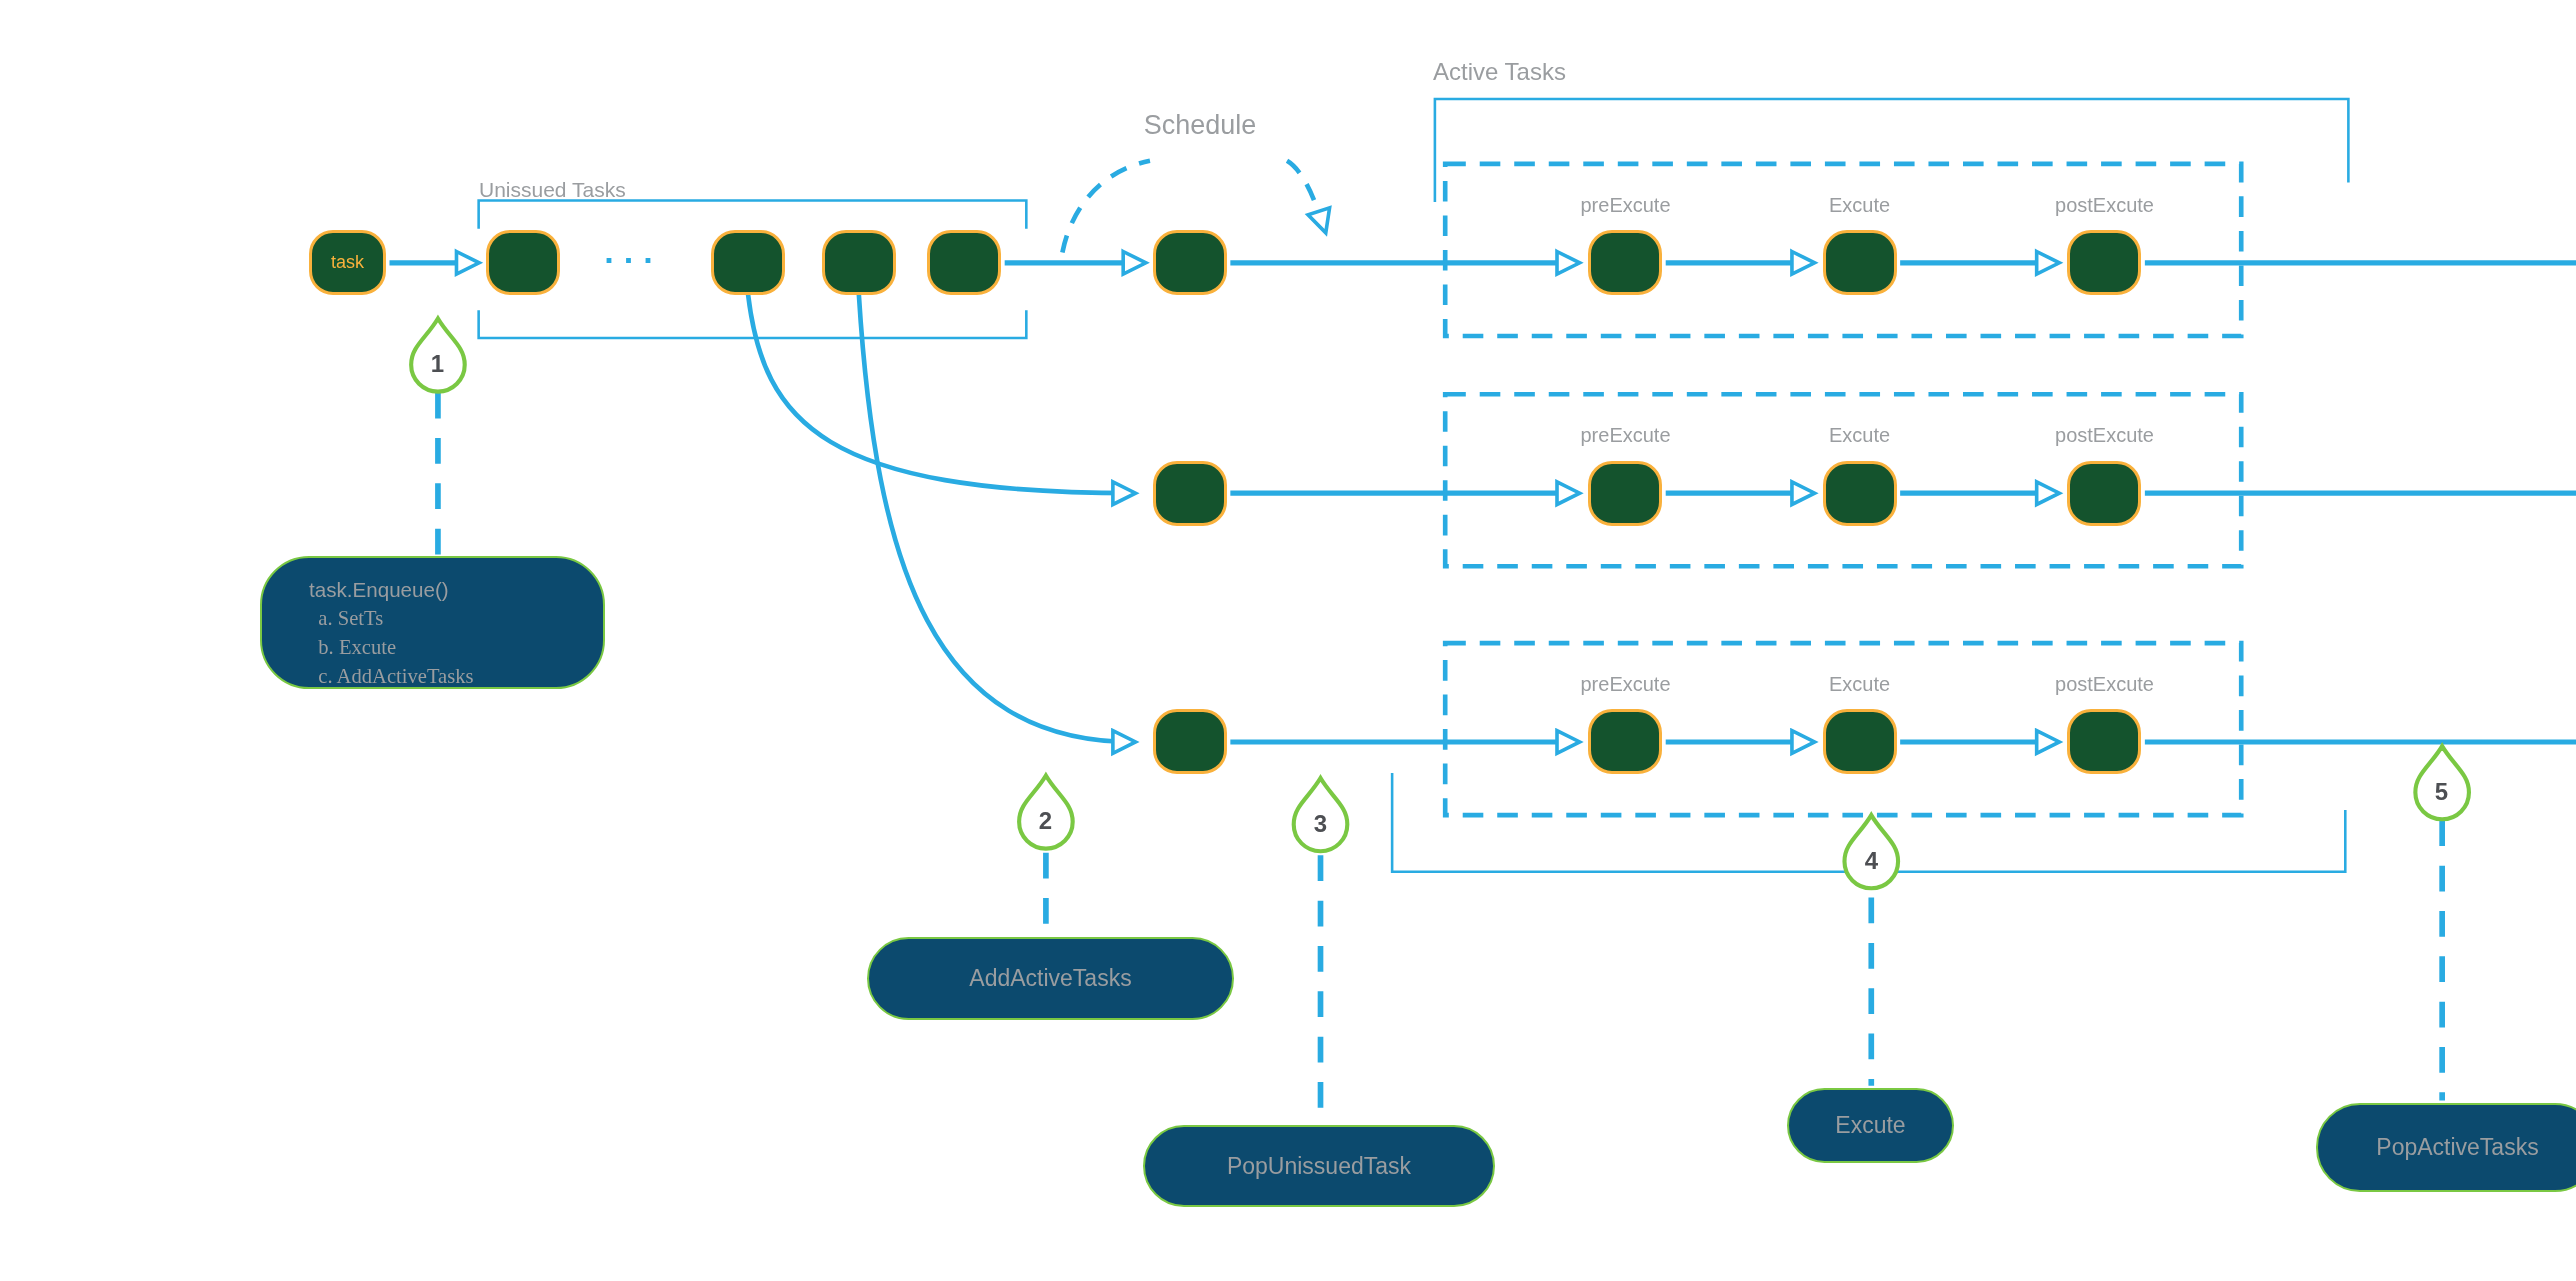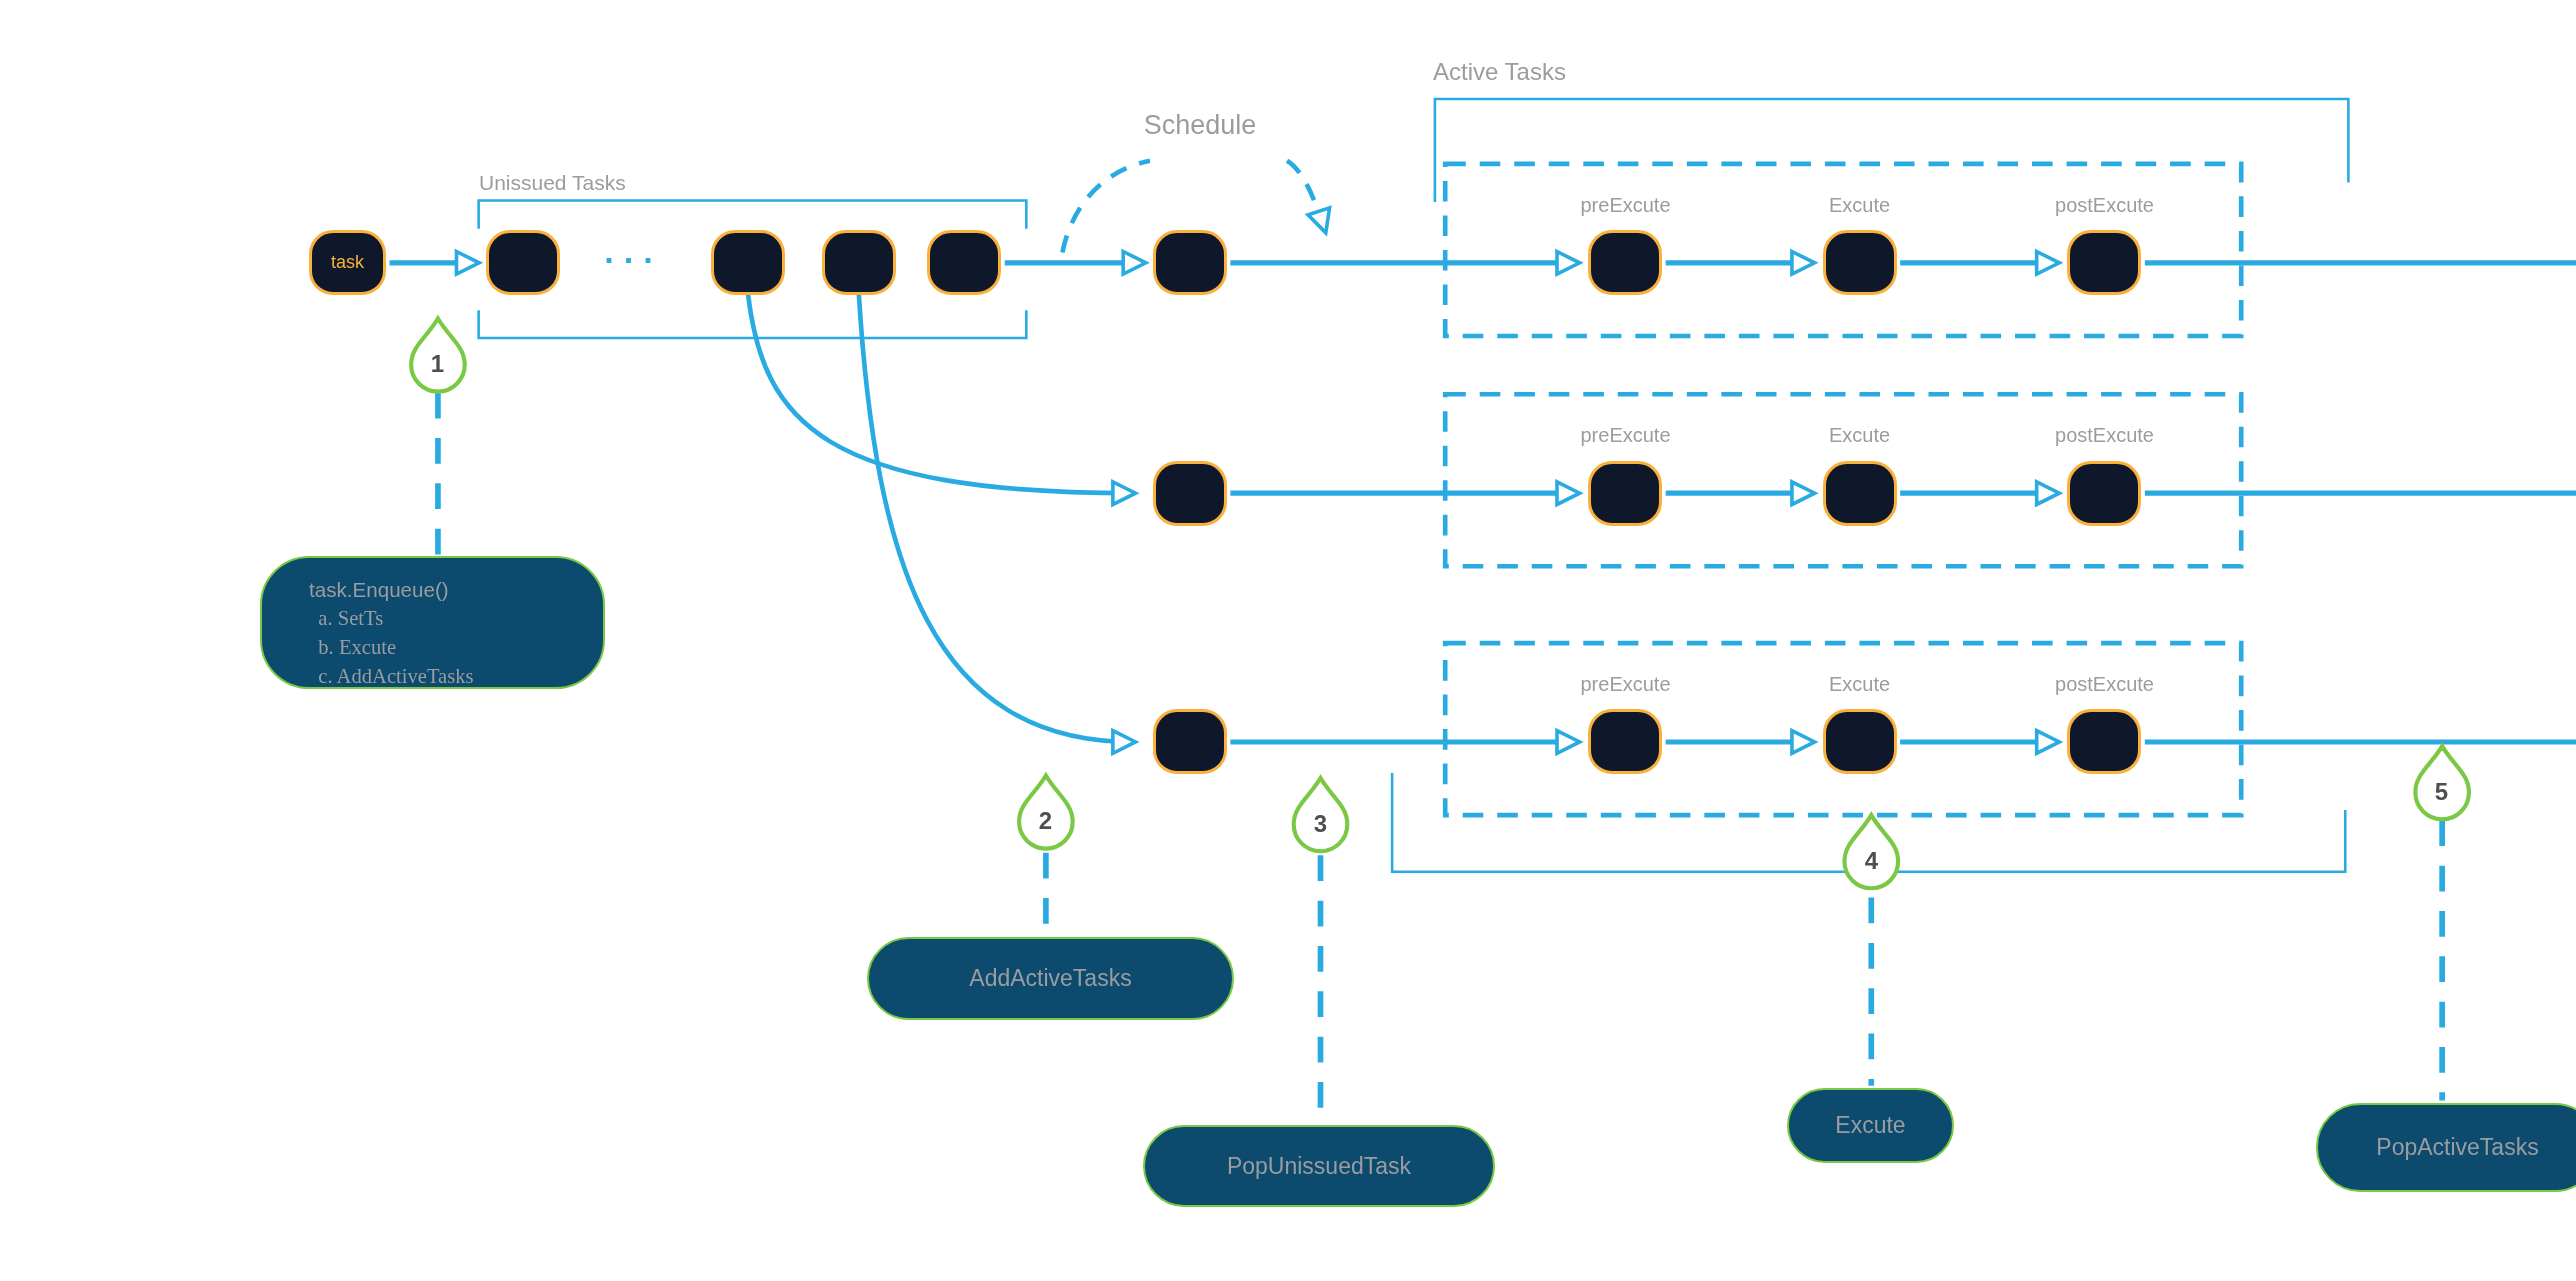--- a/index.html
+++ b/index.html
@@ -13,21 +13,21 @@
   #lines{position:absolute;left:0;top:0;z-index:1;}
   .ln{fill:none;stroke:var(--blue);stroke-width:10px;}
   .ln-thin{fill:none;stroke:var(--blue);stroke-width:5px;}
   .ln-curve{fill:none;stroke:var(--blue);stroke-width:9px;}
   .ln-dash{fill:none;stroke:var(--blue);stroke-width:11px;stroke-dasharray:50 38;}
   .ln-arc{fill:none;stroke:var(--blue);stroke-width:9px;stroke-dasharray:34 26;}
   .box-dash{fill:none;stroke:var(--blue);stroke-width:9px;stroke-dasharray:40 27;}
   .drop{fill:#fff;stroke:var(--green);stroke-width:8px;}
   .node{
     position:absolute; width:74px; height:65px; box-sizing:border-box;
-    border:3.6px solid var(--orange); border-radius:24px; background:#0f172a; z-index:2;
+    border:3.6px solid var(--orange); border-radius:24px; background:#14532d; z-index:2;
     display:flex;align-items:center;justify-content:center;
   }
   .node.task-node{width:77px; color:var(--orange); font-size:18px;}
   .lbl{position:absolute; color:var(--gray); z-index:2; white-space:nowrap;}
   .row-lbl{width:165px; text-align:center; font-size:20px; line-height:26px;}
   .title{font-size:21px;}
   .ellipsis{
     position:absolute; left:587px; top:238px; width:93px; height:45px; z-index:2;
     color:var(--blue); font-size:34px; font-weight:700; letter-spacing:8.2px;
     display:flex; align-items:center; justify-content:center;
@@ -104,21 +104,21 @@
       <path class="drop" d="M0,-80 C14,-56 34,-38 44,-20 C51,-8 52,2 52,10 A52,52 0 1,1 -52,10 C-52,2 -51,-8 -44,-20 C-34,-38 -14,-56 0,-80 Z"></path>
     </g>
     <g transform="translate(3632,1662)">
       <path class="drop" d="M0,-80 C14,-56 34,-38 44,-20 C51,-8 52,2 52,10 A52,52 0 1,1 -52,10 C-52,2 -51,-8 -44,-20 C-34,-38 -14,-56 0,-80 Z"></path>
     </g>
     <g transform="translate(4740,1528)">
       <path class="drop" d="M0,-80 C14,-56 34,-38 44,-20 C51,-8 52,2 52,10 A52,52 0 1,1 -52,10 C-52,2 -51,-8 -44,-20 C-34,-38 -14,-56 0,-80 Z"></path>
     </g>
   </svg>
 
-  <div class="lbl title" style="left:479px;top:171px;">Unissued Tasks</div>
+  <div class="lbl title" style="left:479px;top:178px;">Unissued Tasks</div>
   <div class="lbl" style="left:1097px;top:110px;width:206px;text-align:center;font-size:27px;">Schedule</div>
   <div class="lbl" style="left:1433px;top:58px;font-size:24px;">Active Tasks</div>
 
   <div class="node task-node" style="left:309px;top:230px;">
     <span>task</span>
   </div>
   <div class="node" style="left:486px;top:230px;"></div>
   <div class="ellipsis">···</div>
   <div class="node" style="left:711px;top:230px;"></div>
   <div class="node" style="left:822px;top:230px;"></div>

